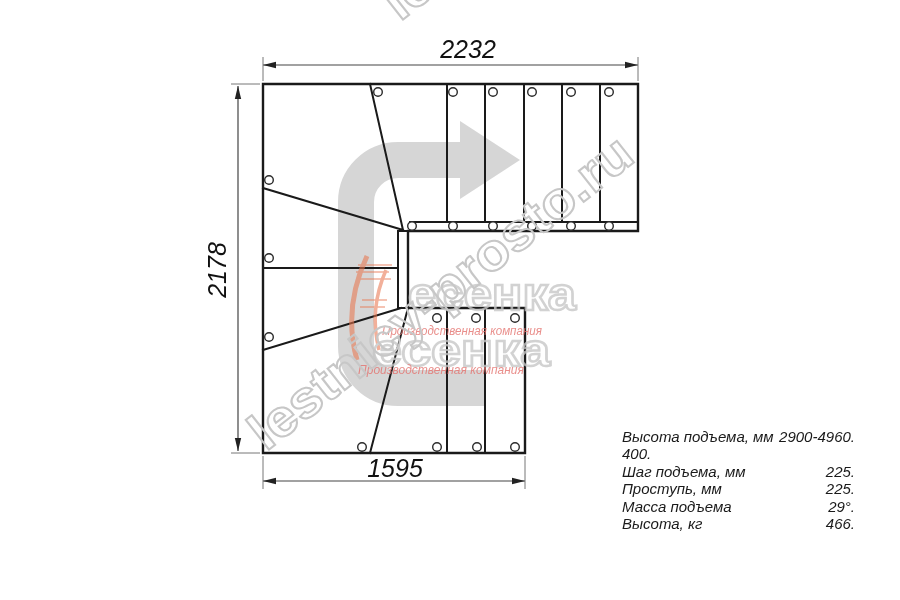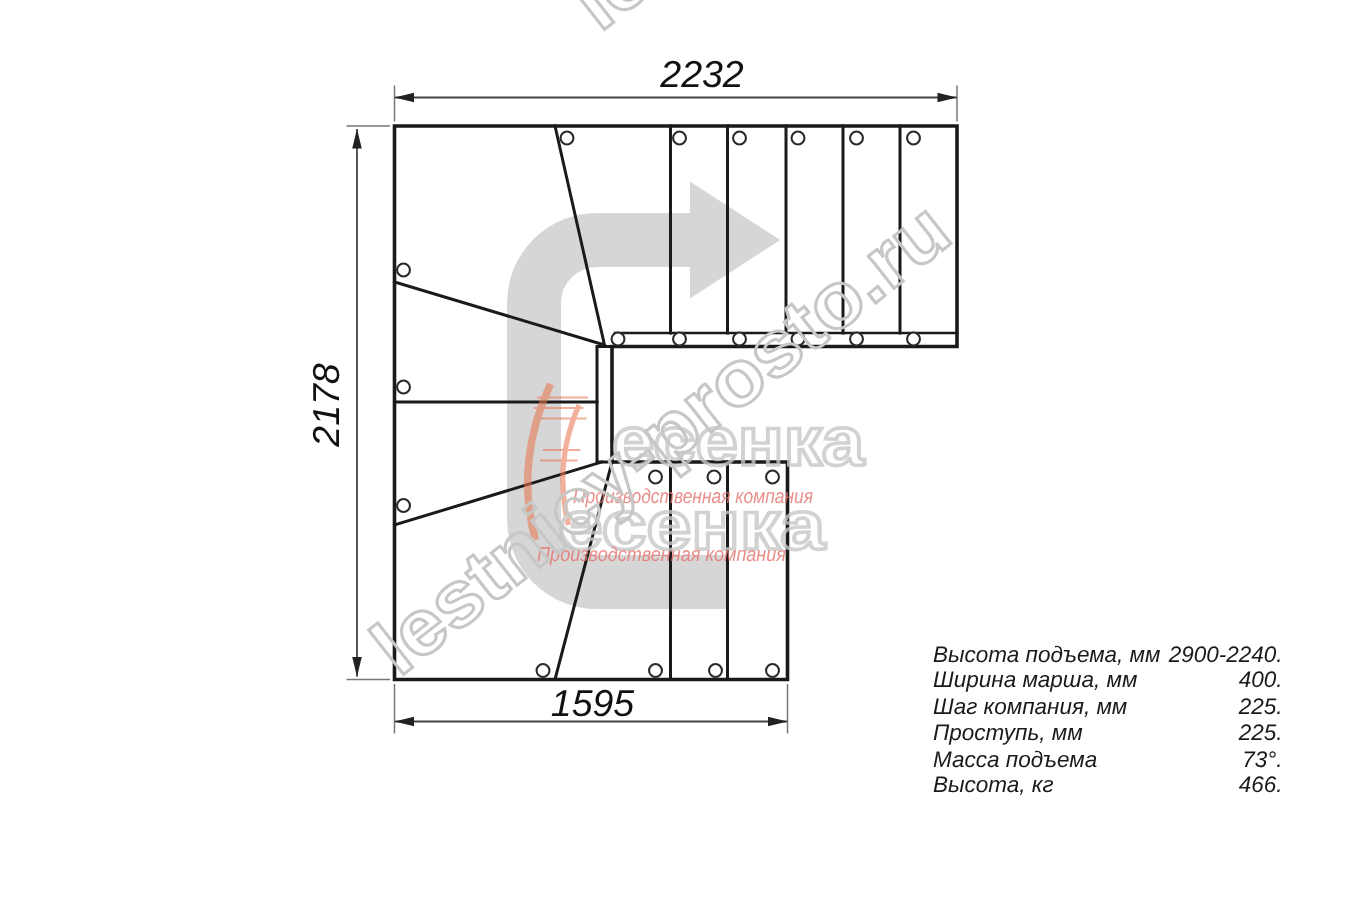--- a/index.html
+++ b/index.html
@@ -108,35 +108,34 @@
 
     <text transform="translate(266,452) rotate(-38.2)" font-size="52" font-weight="bold" fill="none" stroke-width="2" stroke="#c7c7c7" textLength="472" lengthAdjust="spacingAndGlyphs">lestnicy-prosto.ru</text>
 
     <text transform="translate(400,22) rotate(-38.2)" font-size="52" font-weight="bold" fill="none" stroke-width="2" stroke="#c7c7c7" textLength="472" lengthAdjust="spacingAndGlyphs">lestnicy-prosto.ru</text>
   </g>
 </svg>
 
 <div class="specs" id="specs-table">
     <div class="spec-row">
       <span>Высота подъема, мм</span>
-      <span class="v">2900-2240.</span>
+      <span class="v">2900-4960.</span>
     </div>
     <div class="spec-row">
-      <span>Ширина марша, мм</span>
       <span class="v">400.</span>
     </div>
     <div class="spec-row">
-      <span>Шаг компания, мм</span>
+      <span>Шаг подъема, мм</span>
       <span class="v">225.</span>
     </div>
     <div class="spec-row">
       <span>Проступь, мм</span>
       <span class="v">225.</span>
     </div>
     <div class="spec-row">
       <span>Масса подъема</span>
-      <span class="v">73°.</span>
+      <span class="v">29°.</span>
     </div>
     <div class="spec-row">
       <span>Высота, кг</span>
       <span class="v">466.</span>
     </div>
   </div>
 
 </body></html>

